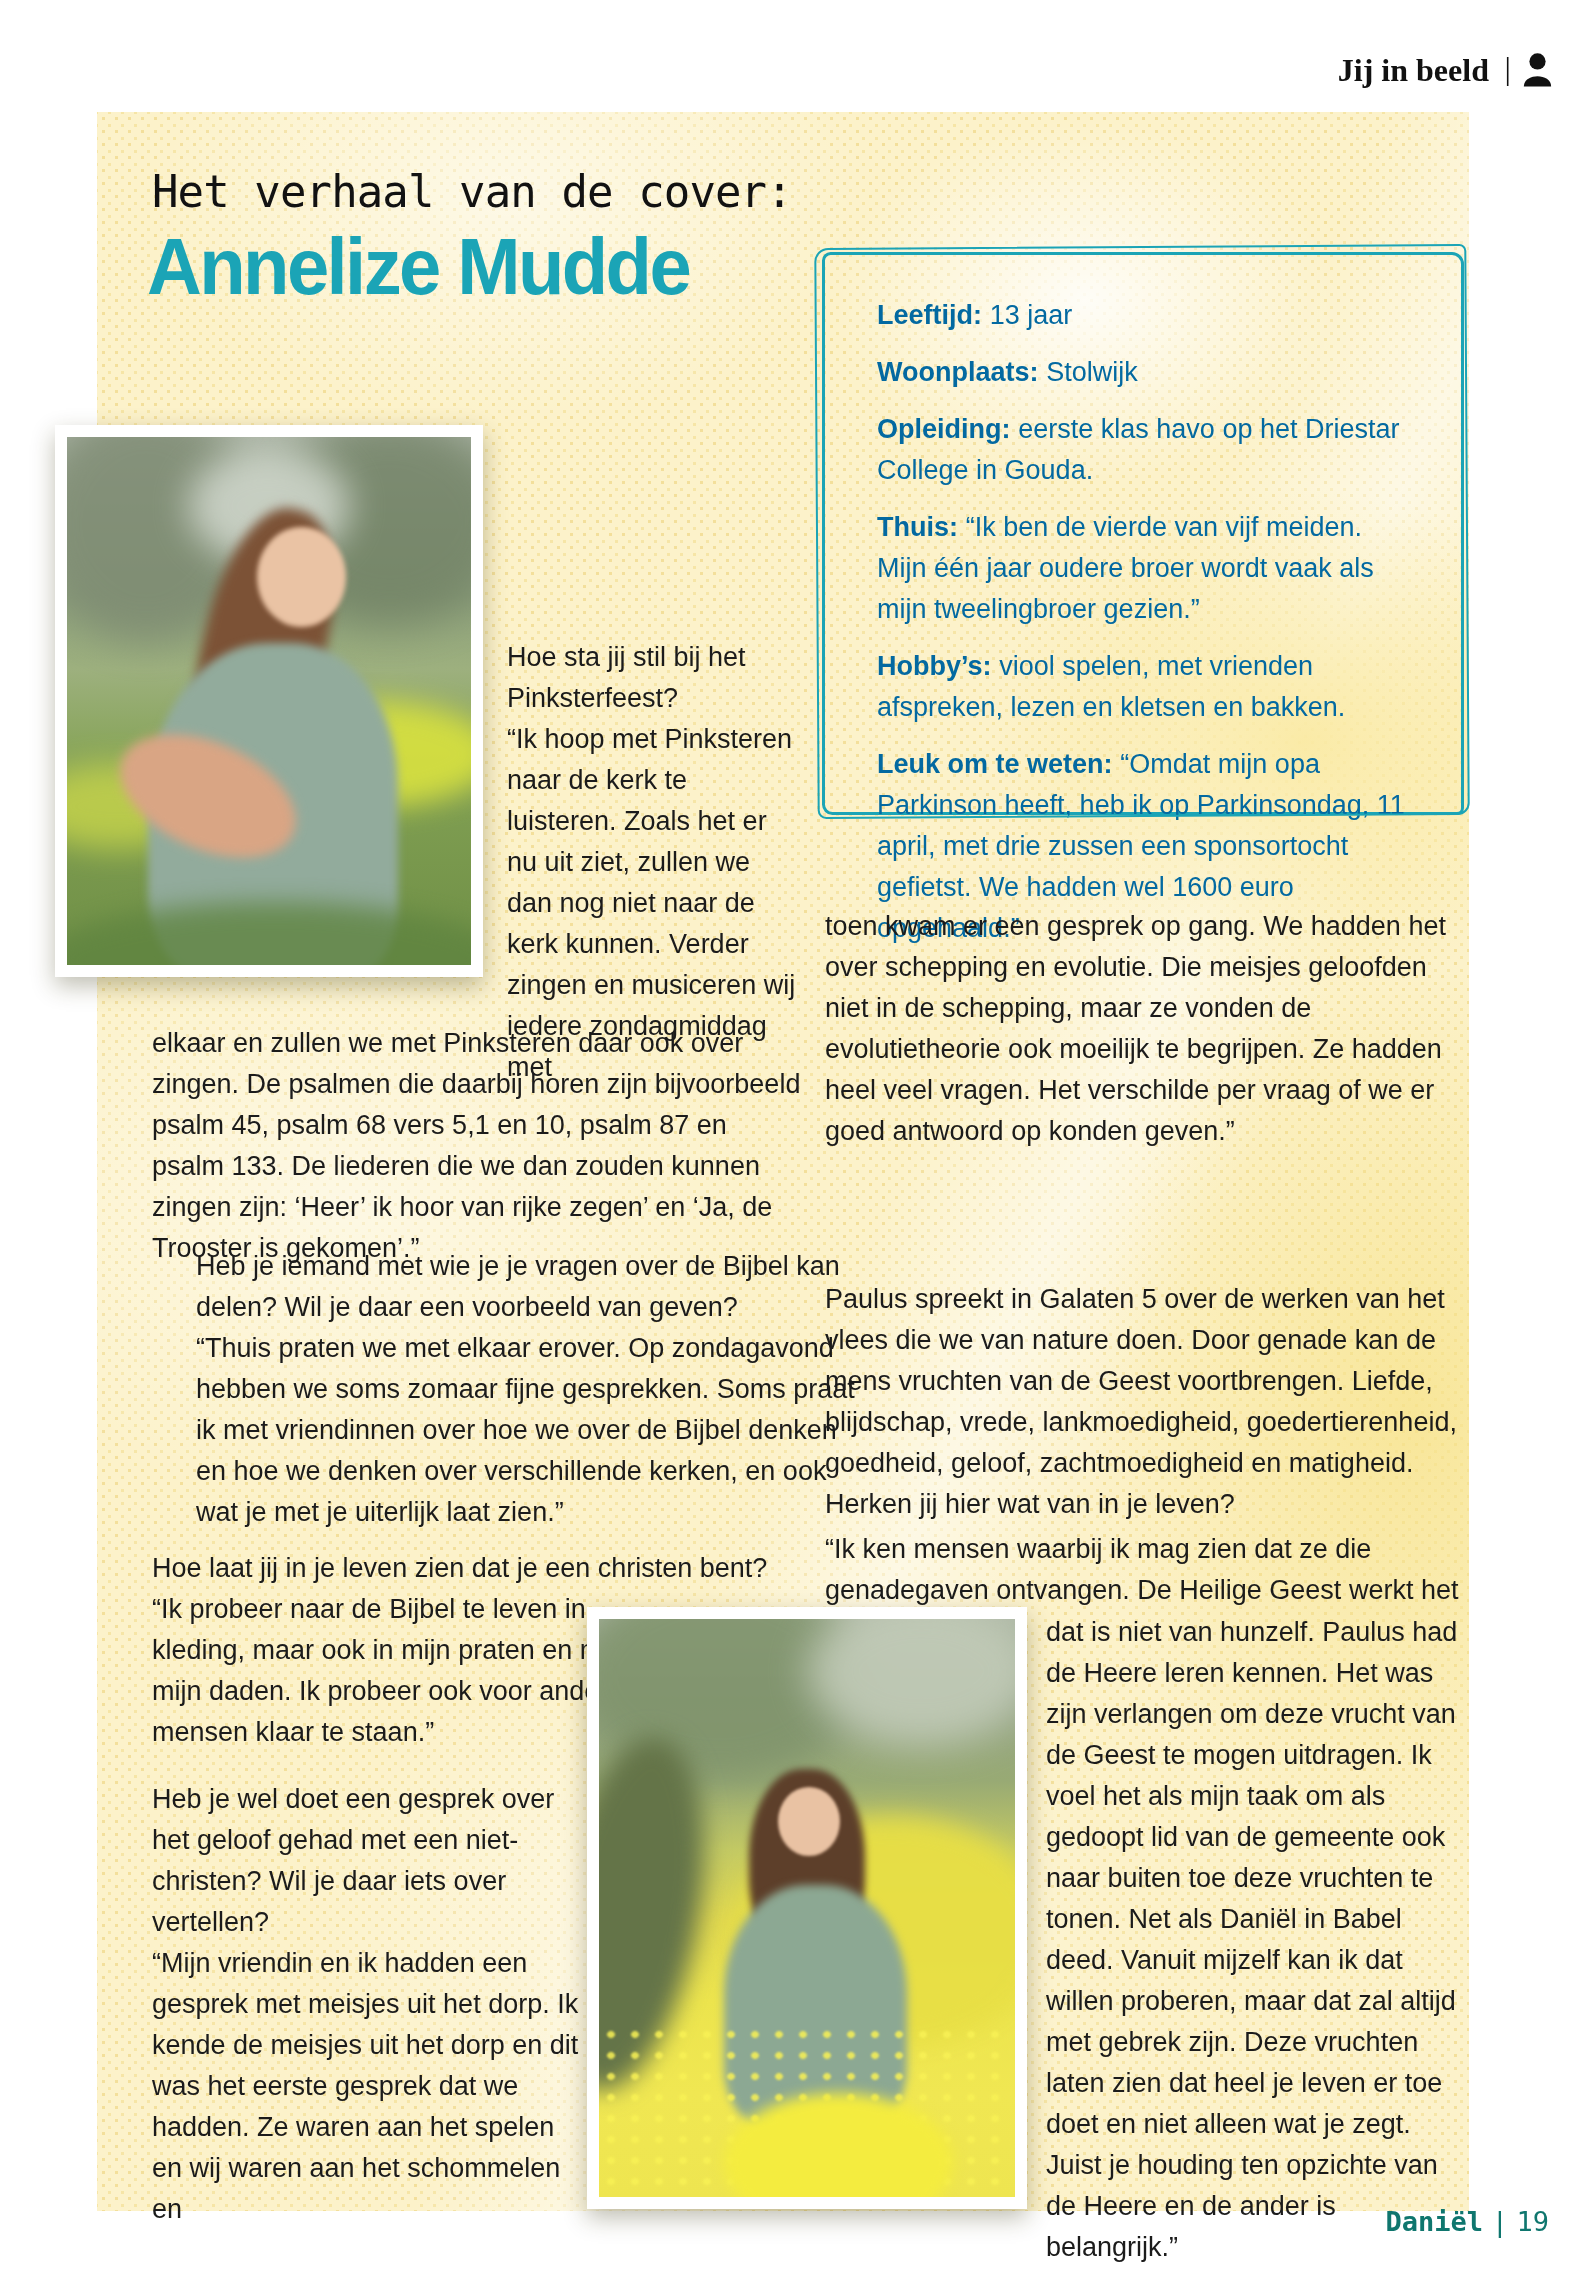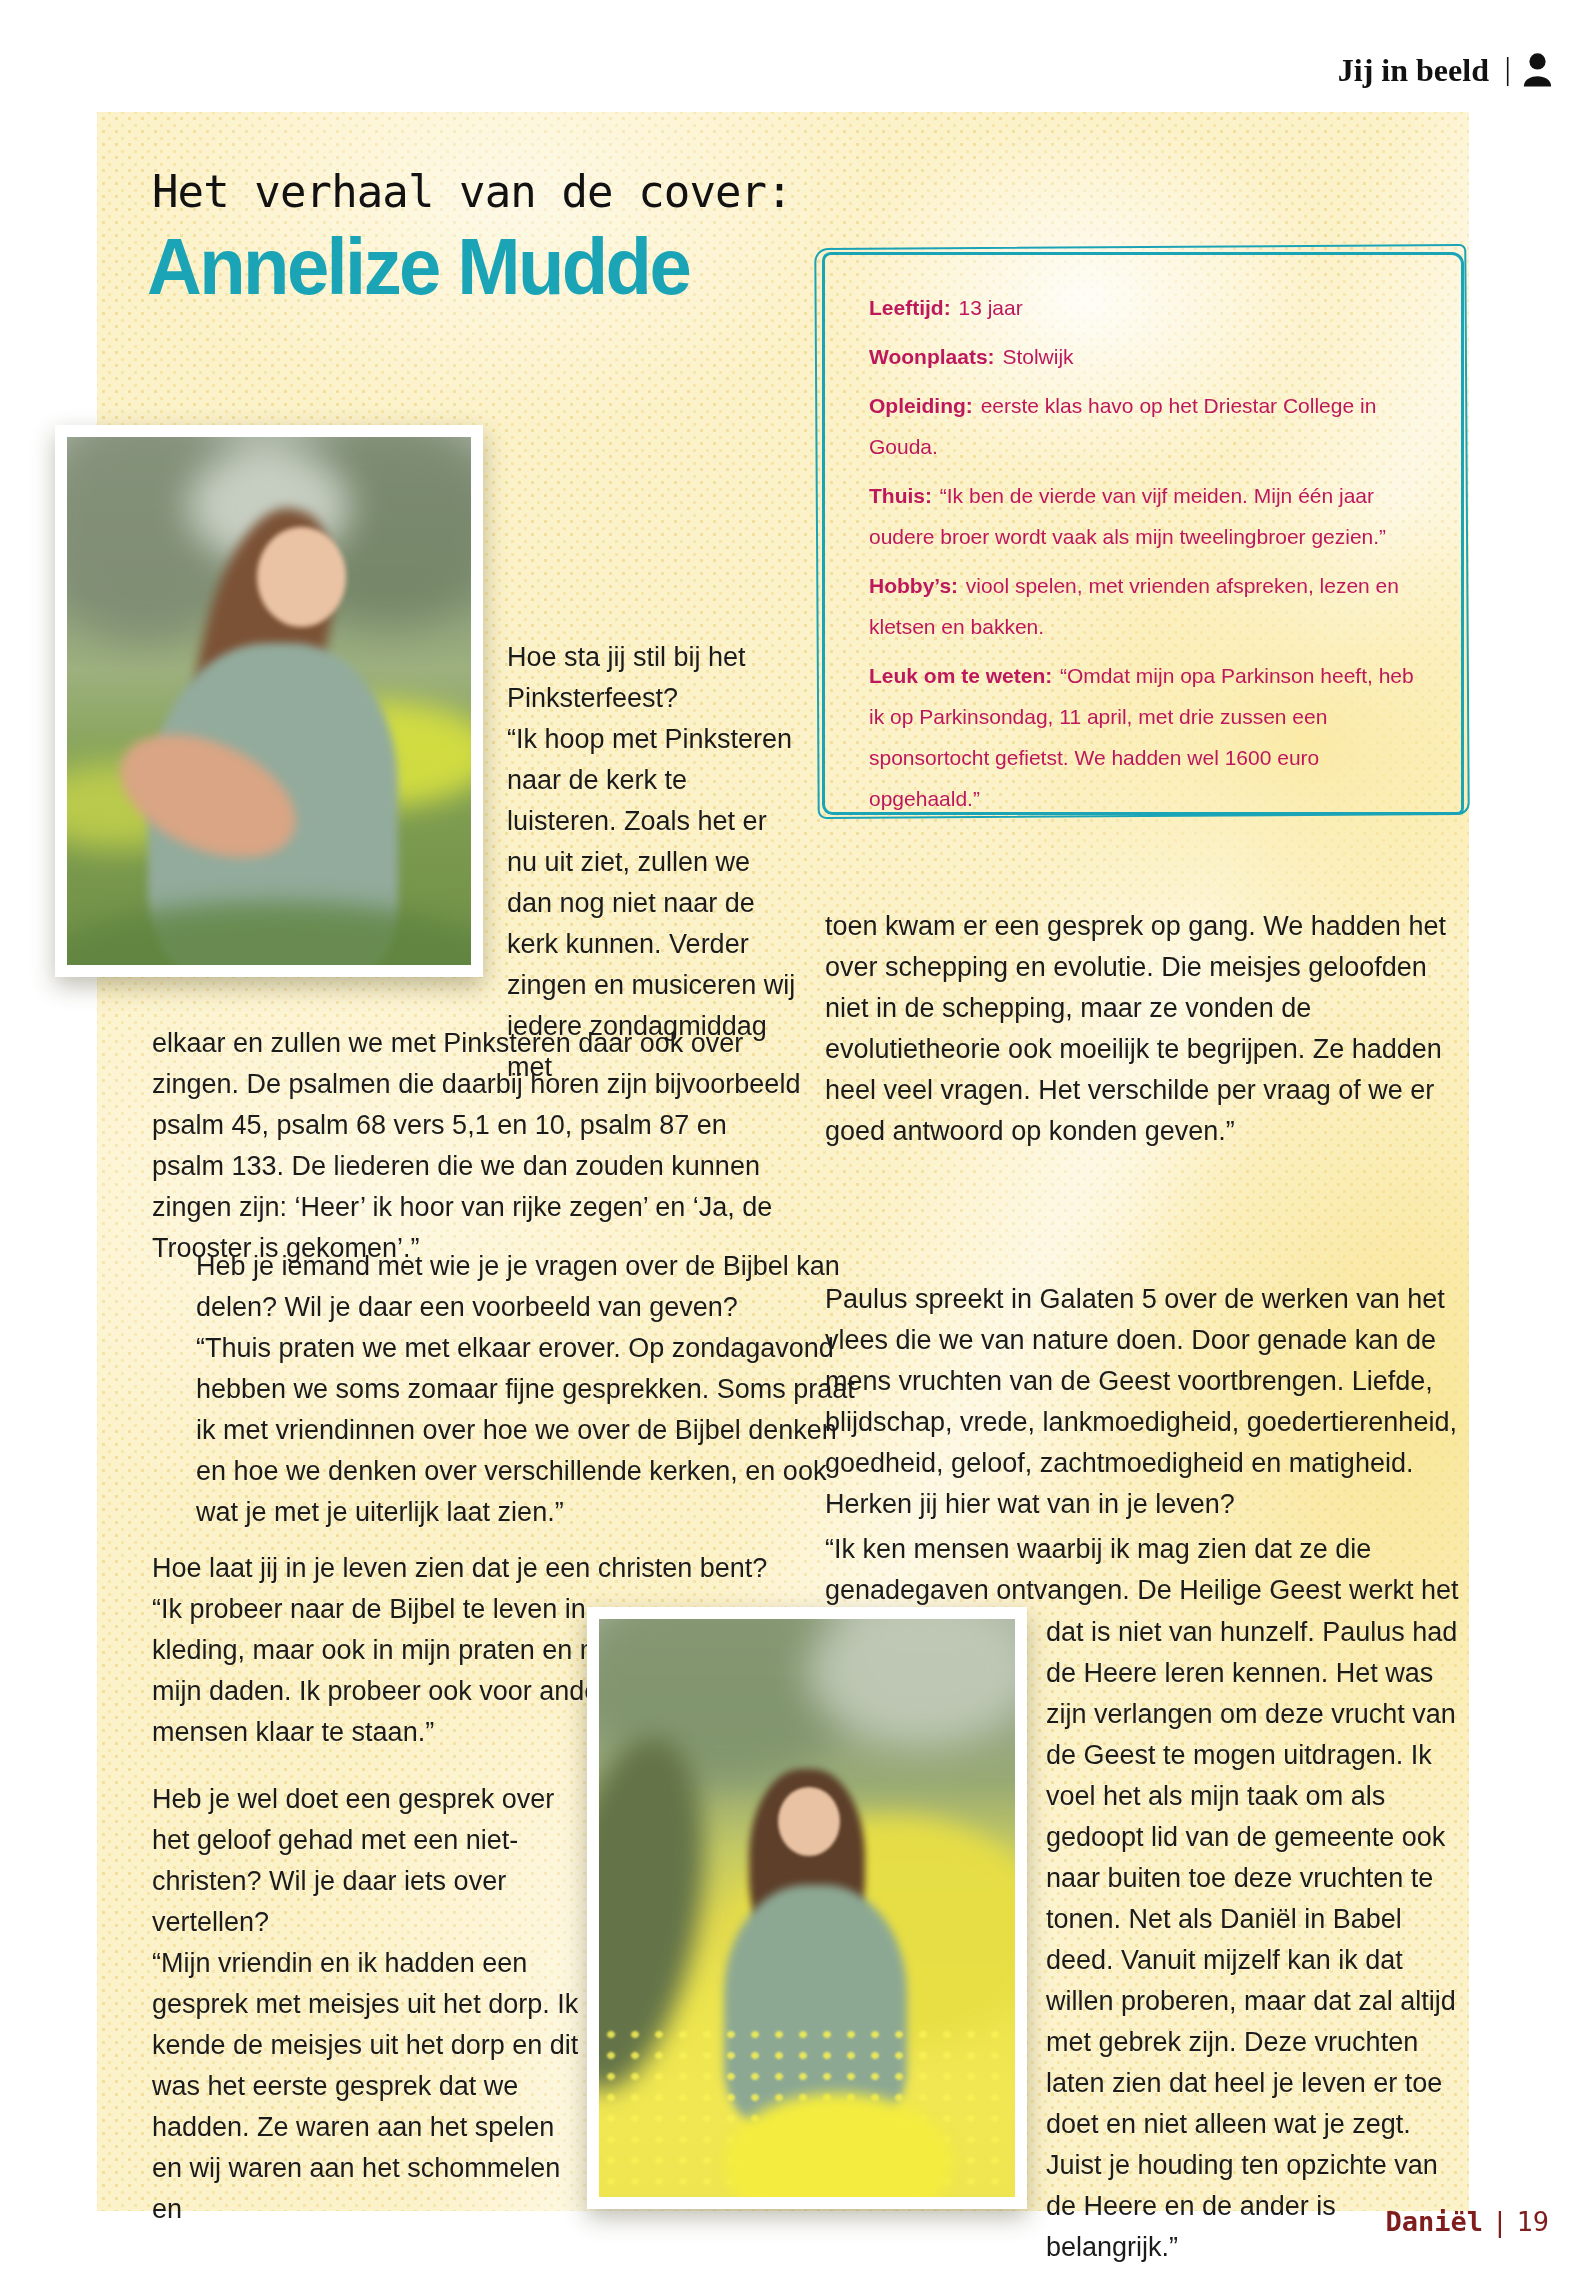--- a/index.html
+++ b/index.html
@@ -33,21 +33,21 @@
   .kicker{position:absolute;left:152px;top:166px;font-family:"DejaVu Sans Mono",monospace;
     font-size:44px;color:#121212;letter-spacing:-0.9px;white-space:nowrap;}
   .headline{position:absolute;left:147px;top:223px;margin:0;font-size:76px;font-weight:800;
     letter-spacing:-2.6px;color:#1ba4b6;white-space:nowrap;transform:scaleY(1.04);}
 
   
   .infobox{position:absolute;left:822px;top:252px;width:642px;height:563px;box-sizing:border-box;
     border:3.5px solid #1ba4b6;border-radius:8.6px 12px 7px 10.4px;padding:24px 29px 0 36px;background:transparent;}
   .infobox::before{content:"";position:absolute;inset:-8.6px -7px -5.2px -8.6px;border:2.6px solid #1ba4b6;
     border-radius:14px 7px 12px 8.6px;transform:rotate(-0.35deg);pointer-events:none;}
-  .ib-item{margin:8px;font-size:21px;line-height:41px;color:#be185d;}
+  .ib-item{margin:16px;font-size:27px;line-height:41px;color:#0369a1;}
   .ib-item b{font-weight:700;margin-right:7.8px;}
 
   
   .photo{position:absolute;border:12px solid #ffffff;box-shadow:0 8.6px 22.4px rgba(60,55,20,.32);overflow:hidden;}
   .photo-top{left:55px;top:425px;width:404px;height:528px;}
   .photo-bottom{left:587px;top:1607px;width:416px;height:578px;}
   .scene{position:relative;width:100%;height:100%;overflow:hidden;}
   .scene-top{background:linear-gradient(180deg,#a9b2a3 0%,#98a78c 16%,#8da07c 30%,#9db07e 44%,#8aa65e 58%,#7d9c50 72%,#6f8f46 100%);}
   .scene-bottom{background:linear-gradient(180deg,#aab4a2 0%,#93a284 14%,#98aa74 28%,#c3c963 40%,#e0d84f 52%,#ece44d 66%,#f0e752 82%,#eee550 100%);}
   .blob{position:absolute;border-radius:50%;}
@@ -64,21 +64,21 @@
   .qa4{left:152px;top:1779px;width:431px;}
   .rc1{left:825px;top:906px;width:649px;}
   .pullquote{left:811px;top:1137px;width:673px;margin:0;font-size:41px;line-height:48px;font-weight:800;
     letter-spacing:-0.9px;color:#1ba4b6;text-align:center;}
   .rc2{left:825px;top:1279px;width:661px;}
   .rc2-wide-a{left:825px;top:1529px;width:649px;}
   .rc2-narrow-a{left:1046px;top:1612px;width:425px;}
 
   
   .pagefoot{position:absolute;right:43px;top:2206px;font-family:"DejaVu Sans Mono",monospace;
-    font-size:27px;color:#7f1d1d;display:flex;gap:8.6px;align-items:flex-end;}
+    font-size:27px;color:#0f766e;display:flex;gap:8.6px;align-items:flex-end;}
   .pagefoot .mag{font-weight:700;}
 </style>
 </head>
 <body>
 
 <div class="page">
 
   <div class="yellow-bg"></div>
 
   <header class="masthead">

